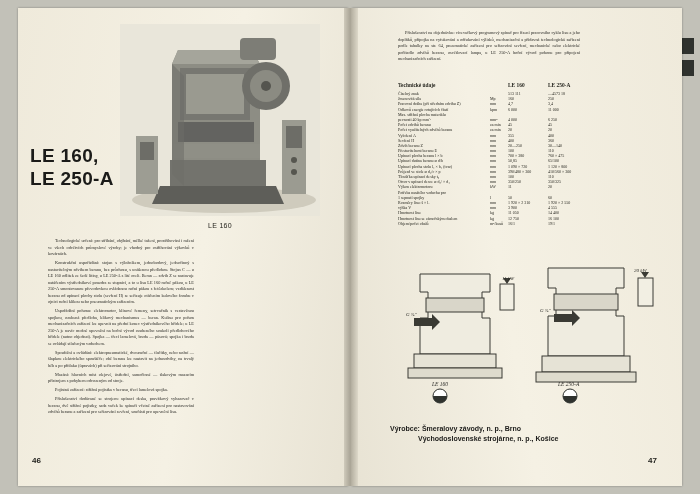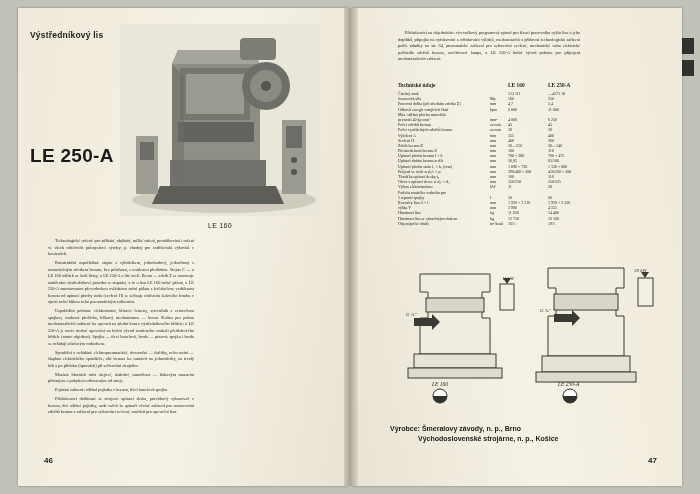--- a/index.html
+++ b/index.html
@@ -48,21 +48,21 @@
   }
   .bodycol{
     position:absolute;left:48px;top:238px;width:146px;
     font-size:4.3px;line-height:1.52;color:#2a2a26;text-align:justify;
     font-family:"Liberation Serif",serif;
   }
   .bodycol p{margin:0 0 2.4px 0;text-indent:7px;}
   .pagenum{
     position:absolute;font-size:8px;font-weight:bold;color:#23231f;
   }
-  .pagenum.l{left:44px;top:456px;}
+  .pagenum.l{left:32px;top:456px;}
   .pagenum.r{left:648px;top:456px;}
   
   .rtext{
     position:absolute;left:398px;top:30px;width:182px;
     font-size:4.3px;line-height:1.52;color:#2a2a26;text-align:justify;
     font-family:"Liberation Serif",serif;
   }
   .rtext p{margin:0;text-indent:7px;}
   .tbl{
     position:absolute;left:398px;top:82px;width:192px;
@@ -92,21 +92,20 @@
 <div class="spread">
 
   <div class="blk" style="left:668px;top:38px;width:26px;height:16px;"></div>
   <div class="blk" style="left:668px;top:60px;width:26px;height:16px;"></div>
 
   <div class="page left"></div>
   <div class="page right"></div>
   <div class="gutter"></div>
 
   <div class="hdr">
-    <div>Výstředníkový lis</div>
   </div>
 
   <div class="photo">
     <svg width="200" height="192" viewBox="0 0 200 192">
       <rect width="200" height="192" fill="#e9e6da"></rect>
       <ellipse cx="104" cy="176" rx="92" ry="13" fill="#cfcbbd"></ellipse>
 
       <path d="M58 26 L132 26 L140 40 L140 150 L120 162 L64 162 L52 150 L52 40 Z" fill="#8d8d84"></path>
       <path d="M58 26 L132 26 L140 40 L52 40 Z" fill="#a5a59b"></path>
       <rect x="60" y="44" width="70" height="52" fill="#777771"></rect>
@@ -131,20 +130,21 @@
 
       <rect x="16" y="112" width="22" height="58" fill="#9d9d93"></rect>
       <rect x="20" y="118" width="14" height="18" fill="#6d6d67"></rect>
 
       <path d="M52 40 L52 150 L64 162 L64 52 Z" fill="#6d6d67" opacity=".55"></path>
     </svg>
   </div>
   <div class="photo-caption">LE 160</div>
 
   <div class="bigtitle">
+    <div>LE 160,</div>
     <div>LE 250-A</div>
   </div>
 
   <div class="bodycol">
     <p>Technologické určení: pro stříhání, ohýbání, mělké tažení, prostřihování i ražení ve všech odvětvích průmyslové výroby; je vhodný pro ostřihování výkovků v kovárnách.</p>
     <p>Konstrukční uspořádání: stojan s výložníkem, jednobodový, jednočinný s nastavitelným zdvihem beranu, bez průchozu, s unášenou předlohou. Stojan C — u LE 160 odlitek ze šedé litiny, u LE 250-A z lité oceli. Beran — zdvih Z se nastavuje natáčením výstředníkové pouzdra se stupnicí, a to u lisu LE 160 ručně pákou, u LE 250-A smontovanou převodovkou ovládanou ruční pákou s řetězkolem; vzdálenost beranu od upínací plochy stolu (sevření H) se seřizuje otáčením kulového šroubu v ojnici ruční klikou nebo pneumatickým zařízením.</p>
     <p>Uspořádání pohonu: elektromotor, klínové řemeny, setrvačník s vestavěnou spojkou, ozubená předloha, klikový mechanismus — beran. Kulisu pro pohon mechanizačních zařízení lze upevnit na přední konec výstředníkového hřídele; u LE 250-A je navíc možné upevnění na boční vývod ozubeného soukolí předlohového hřídele (nutno objednat). Spojka — třecí lamelová, brzda — pásová; spojka i brzda se ovládají stlačeným vzduchem.</p>
     <p>Spouštění a ovládání: elektropneumatické, dvouruční — tlačítky, nebo nožní — šlapkou elektrického spouštěče; obě berana lze nastavit na jednozdvihy, na trvalý běh a po přítlaku (úpravách) při seřizování strojního.</p>
     <p>Mazání: hlavních míst olejové, ústřední, samočinné — tlakovým mazacím přístrojem s pohybem odvozeným od stroje.</p>
     <p>Pojistná zařízení: střižná pojistka v beranu, třecí lamelová spojka.</p>

